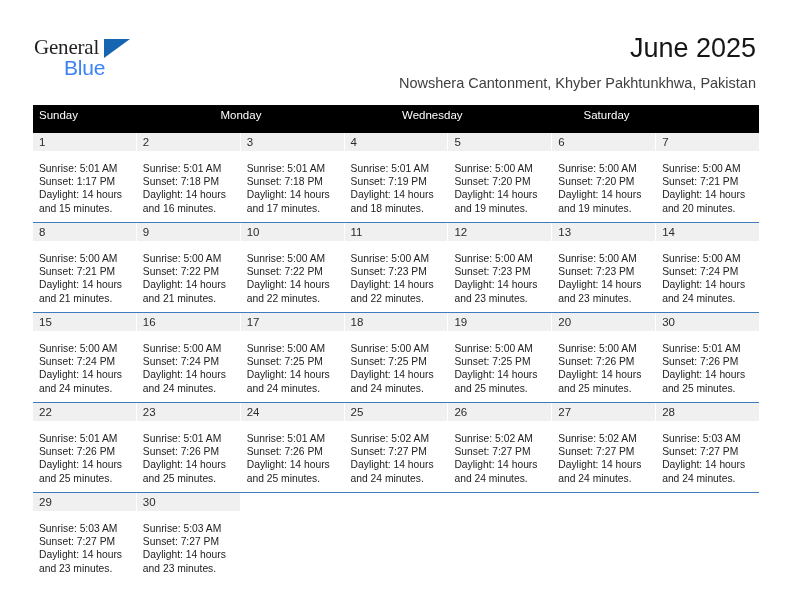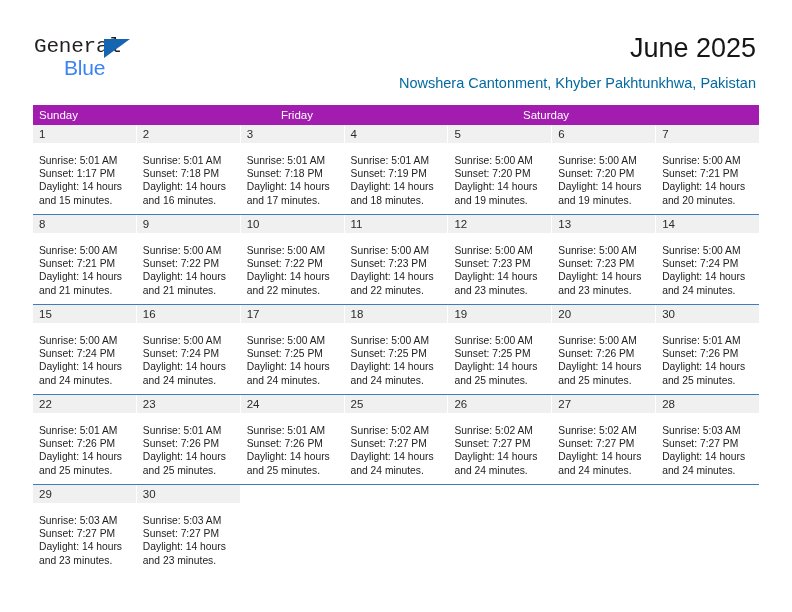--- a/index.html
+++ b/index.html
@@ -37,21 +37,21 @@
     height: 46px;
   }
   .logo-general {
     position: absolute;
     left: 0;
     top: 0;
     font-size: 21px;
     letter-spacing: -0.2px;
     color: #231f20;
     line-height: 22px;
-    font-family: Liberation Mono, monospace;
+    font-family: Liberation Serif, serif;
   }
   .logo-tri {
     position: absolute;
     left: 70px;
     top: 3px;
     width: 0;
     height: 0;
     border-left: 26px solid #1565b0;
     border-bottom: 19px solid transparent;
   }
@@ -72,37 +72,37 @@
     font-size: 27px;
     color: #161616;
     text-align: left;
     white-space: nowrap;
   }
   .subtitle {
     position: absolute;
     right: 36px;
     top: 75px;
     font-size: 14.5px;
-    color: #0369a1;
+    color: #404040;
     text-align: right;
     white-space: nowrap;
   }
 
   
   .calendar {
     position: absolute;
     left: 33px;
     top: 105px;
     width: 726px;
   }
   .weekday-row {
     display: flex;
     width: 726px;
-    height: 20px;
-    background: #a21caf;
+    height: 28px;
+    background: #000000;
   }
   .weekday {
     flex: 1 1 0;
     color: #ffffff;
     font-size: 11.5px;
     line-height: 20px;
     padding-left: 6px;
     box-sizing: border-box;
     overflow: hidden;
     white-space: nowrap;
@@ -163,21 +163,22 @@
       <span class="logo-tri"></span>
       <span class="logo-blue">Blue</span>
     </div>
     <div class="title">June 2025</div>
     <div class="subtitle">Nowshera Cantonment, Khyber Pakhtunkhwa, Pakistan</div>
   </div>
 
   <div class="calendar">
     <div class="weekday-row" id="weekday-row">
         <div class="weekday">Sunday</div>
-        <div class="weekday">Friday</div>
+        <div class="weekday">Monday</div>
+        <div class="weekday">Wednesday</div>
         <div class="weekday">Saturday</div>
       </div>
     <div id="weeks-container">
         <div class="week">
           <div class="week-days">
             <div class="day">
               <div class="day-number">1</div>
               <div class="day-info">
                 <div>Sunrise: 5:01 AM</div>
                 <div>Sunset: 1:17 PM</div>

